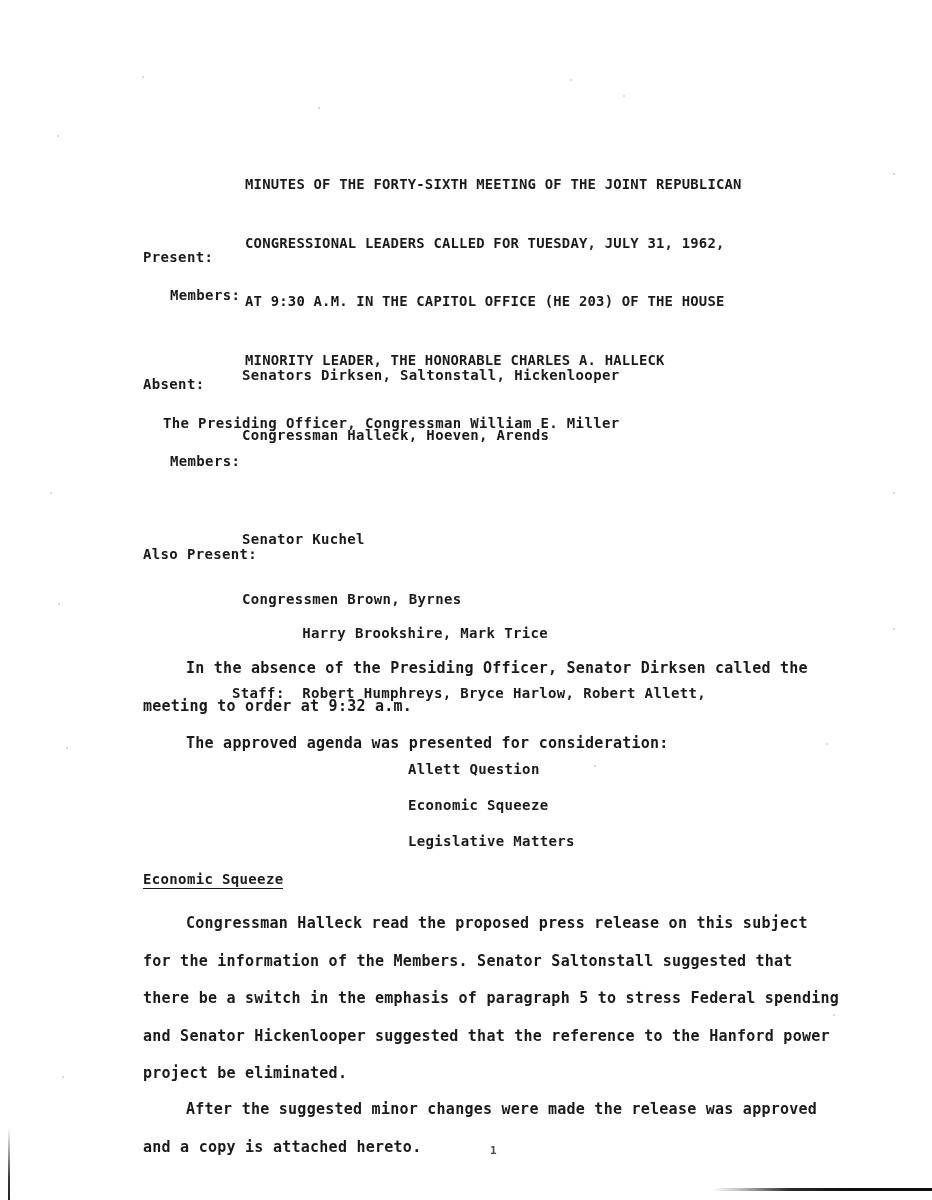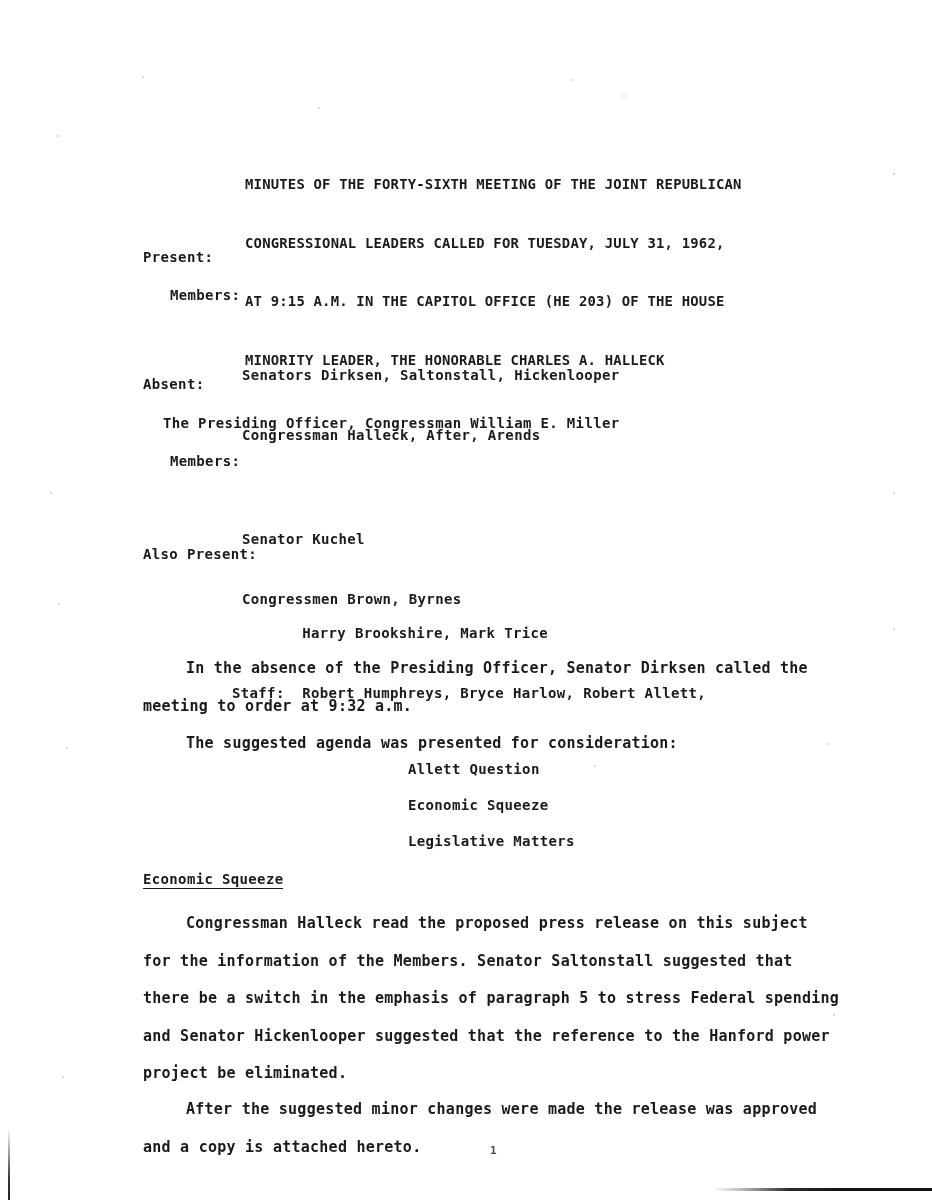--- a/index.html
+++ b/index.html
@@ -128,48 +128,48 @@
   <div class="speck" style="left:440px; top:630px;"></div>
   <div class="speck" style="left:66px; top:747px;"></div>
   <div class="speck" style="left:826px; top:743px;"></div>
   <div class="speck" style="left:594px; top:765px;"></div>
   <div class="speck" style="left:62px; top:1076px;"></div>
   <div class="speck" style="left:833px; top:1014px;"></div>
 
   <div class="tw title-block">
     <span class="tline">MINUTES OF THE FORTY-SIXTH MEETING OF THE JOINT REPUBLICAN</span>
     <span class="tline">CONGRESSIONAL LEADERS CALLED FOR TUESDAY, JULY 31, 1962,</span>
-    <span class="tline">AT 9:15 A.M. IN THE CAPITOL OFFICE (HE 203) OF THE HOUSE</span>
+    <span class="tline">AT 9:30 A.M. IN THE CAPITOL OFFICE (HE 203) OF THE HOUSE</span>
     <span class="tline">MINORITY LEADER, THE HONORABLE CHARLES A. HALLECK</span>
   </div>
 
   <div class="tw label-l1" style="top:249px;">Present:</div>
   <div class="tw label-l2" style="top:287px;">Members:</div>
   <div class="tw names" style="top:325px;">
     <span class="nline">Senators Dirksen, Saltonstall, Hickenlooper</span>
-    <span class="nline">Congressman Halleck, After, Arends</span>
+    <span class="nline">Congressman Halleck, Hoeven, Arends</span>
   </div>
 
   <div class="tw label-l1" style="top:376px;">Absent:</div>
   <div class="tw sub-line" style="top:415px;">The Presiding Officer, Congressman William E. Miller</div>
   <div class="tw label-l2" style="top:453px;">Members:</div>
   <div class="tw names" style="top:489px;">
     <span class="nline">Senator Kuchel</span>
     <span class="nline">Congressmen Brown, Byrnes</span>
   </div>
 
   <div class="tw label-l1" style="top:546px;">Also Present:</div>
   <div class="tw staff-block" style="top:583px;">
     <span class="nline">        Harry Brookshire, Mark Trice</span>
     <span class="nline">Staff:  Robert Humphreys, Bryce Harlow, Robert Allett,</span>
   </div>
 
   <div class="tw body-para" style="top:650px;">In the absence of the Presiding Officer, Senator Dirksen called the meeting to order at 9:32 a.m.</div>
 
-  <div class="tw body-para" style="top:725px;">The suggested agenda was presented for consideration:</div>
+  <div class="tw body-para" style="top:725px;">The approved agenda was presented for consideration:</div>
 
   <div class="tw agenda-item" style="top:761px;">Allett Question</div>
   <div class="tw agenda-item" style="top:797px;">Economic Squeeze</div>
   <div class="tw agenda-item" style="top:833px;">Legislative Matters</div>
 
   <div class="tw heading-underline" style="top:871px;">Economic Squeeze</div>
 
   <div class="tw body-para" style="top:905px;">Congressman Halleck read the proposed press release on this subject for the information of the Members.  Senator Saltonstall suggested that there be a switch in the emphasis of paragraph 5 to stress Federal spending and Senator Hickenlooper suggested that the reference to the Hanford power project be eliminated.</div>
 
   <div class="tw body-para" style="top:1091px;">After the suggested minor changes were made the release was approved and a copy is attached hereto.</div>

